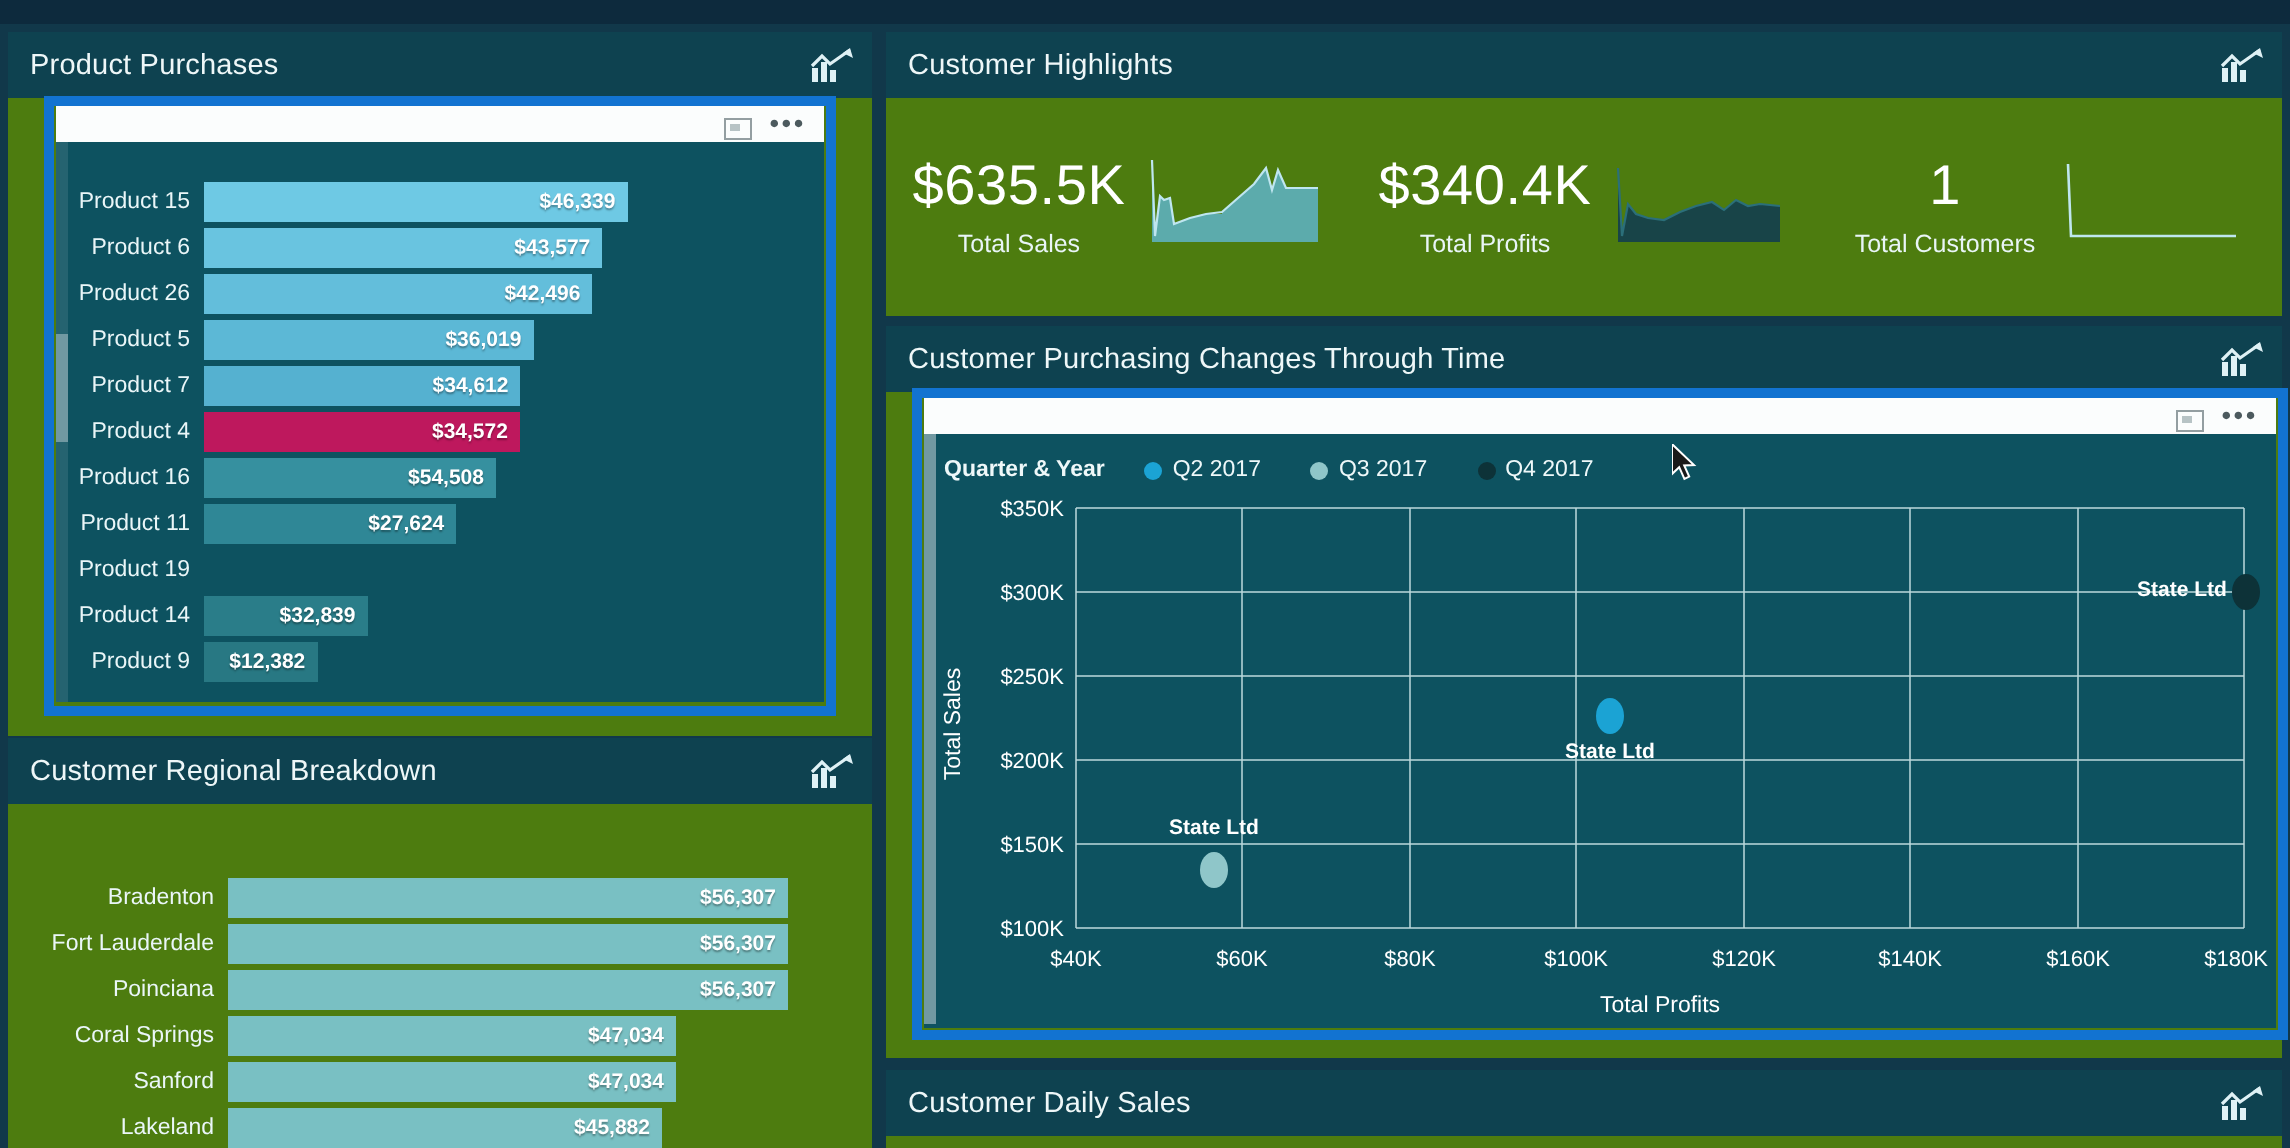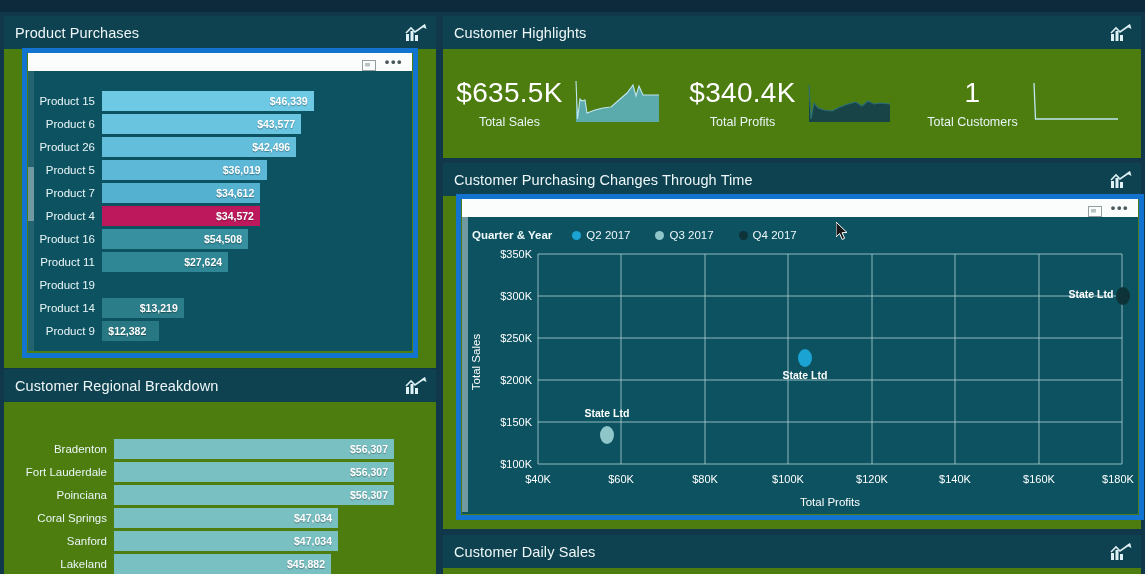--- a/index.html
+++ b/index.html
@@ -267,28 +267,28 @@
             </span>
           </span>
       </div>
       <div class="hbar-row">
         <span class="hbar-label" style="width:66px">Product 19</span>
       </div>
       <div class="hbar-row">
         <span class="hbar-label" style="width:66px">Product 14</span>
         <span class="hbar-track">
             <span class="hbar-fill" style="width:28.0%; background:#2a7d89;">
-              <span class="hbar-value">$13,219</span>
+              <span class="hbar-value">$32,839</span>
             </span>
           </span>
       </div>
       <div class="hbar-row">
         <span class="hbar-label" style="width:66px">Product 9</span>
         <span class="hbar-track">
-            <span class="hbar-fill" style="width:19.4%; background:#287883;justify-content:center;">
+            <span class="hbar-fill" style="width:19.4%; background:#287883;">
               <span class="hbar-value">$12,382</span>
             </span>
           </span>
       </div>
     </div>
   </div>
   <div class="sel-ring" style="left:22px; top:36px; width:396px; height:310px;"></div>
 
   <div class="panel" style="left:4px; top:357px; width:432px; height:216px;">
     <div class="panel-head">

